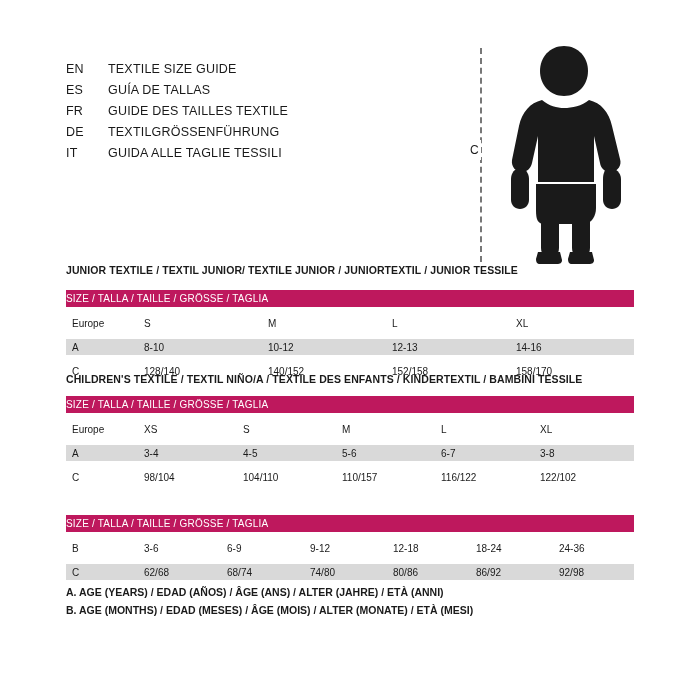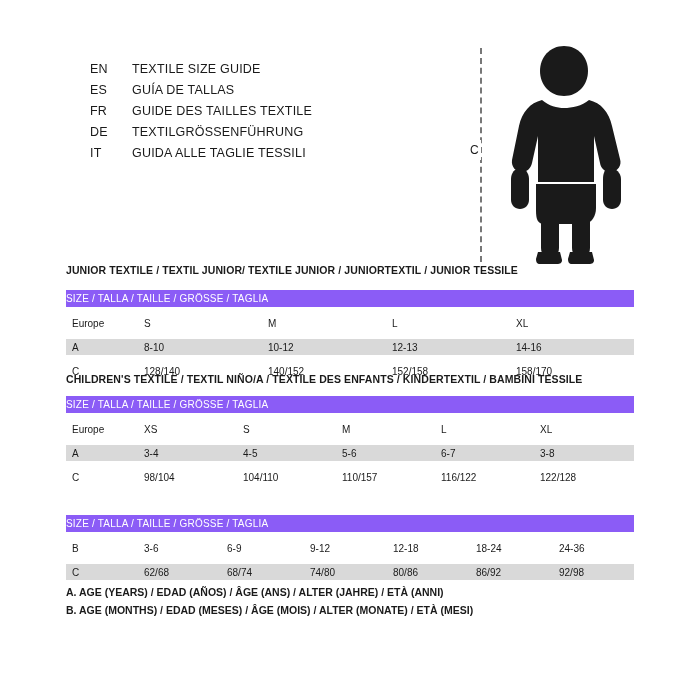--- a/index.html
+++ b/index.html
@@ -20,21 +20,20 @@
     height: 700px;
     box-sizing: border-box;
   }
 
   
   .lang-block {
     position: absolute;
     left: 66px;
     top: 62px;
     width: 400px;
-    margin-left: 24px;
   }
   .lang-row {
     display: flex;
     align-items: baseline;
     height: 21px;
     font-size: 12.5px;
     letter-spacing: 0.2px;
     color: #1a1a1a;
   }
   .lang-code {
@@ -97,21 +96,21 @@
     border-collapse: collapse;
     font-size: 10px;
     color: #1a1a1a;
   }
   table.size-table td, table.size-table th {
     padding: 0;
     text-align: left;
     font-weight: normal;
   }
   .hdr-bar td {
-    background: #8b5cf6;
+    background: #be185d;
     color: #ffffff;
     font-weight: bold;
     font-size: 10px;
     height: 17px;
     padding-left: 6px;
     letter-spacing: 0.2px;
   }
   .row-grey td {
     background: #d9d9d9;
     height: 16px;
@@ -245,21 +244,21 @@
       <td>5-6</td>
       <td>6-7</td>
       <td>3-8</td>
     </tr>
     <tr class="row-white">
       <td class="first">C</td>
       <td>98/104</td>
       <td>104/110</td>
       <td>110/157</td>
       <td>116/122</td>
-      <td>122/128</td>
+      <td>122/102</td>
     </tr>
   </tbody>
     </table>
 
 
   <table class="size-table" style="top:515px;">
     <tbody>
         <tr class="hdr-bar">
       <td colspan="7">SIZE / TALLA / TAILLE / GRÖSSE / TAGLIA</td>
     </tr>

